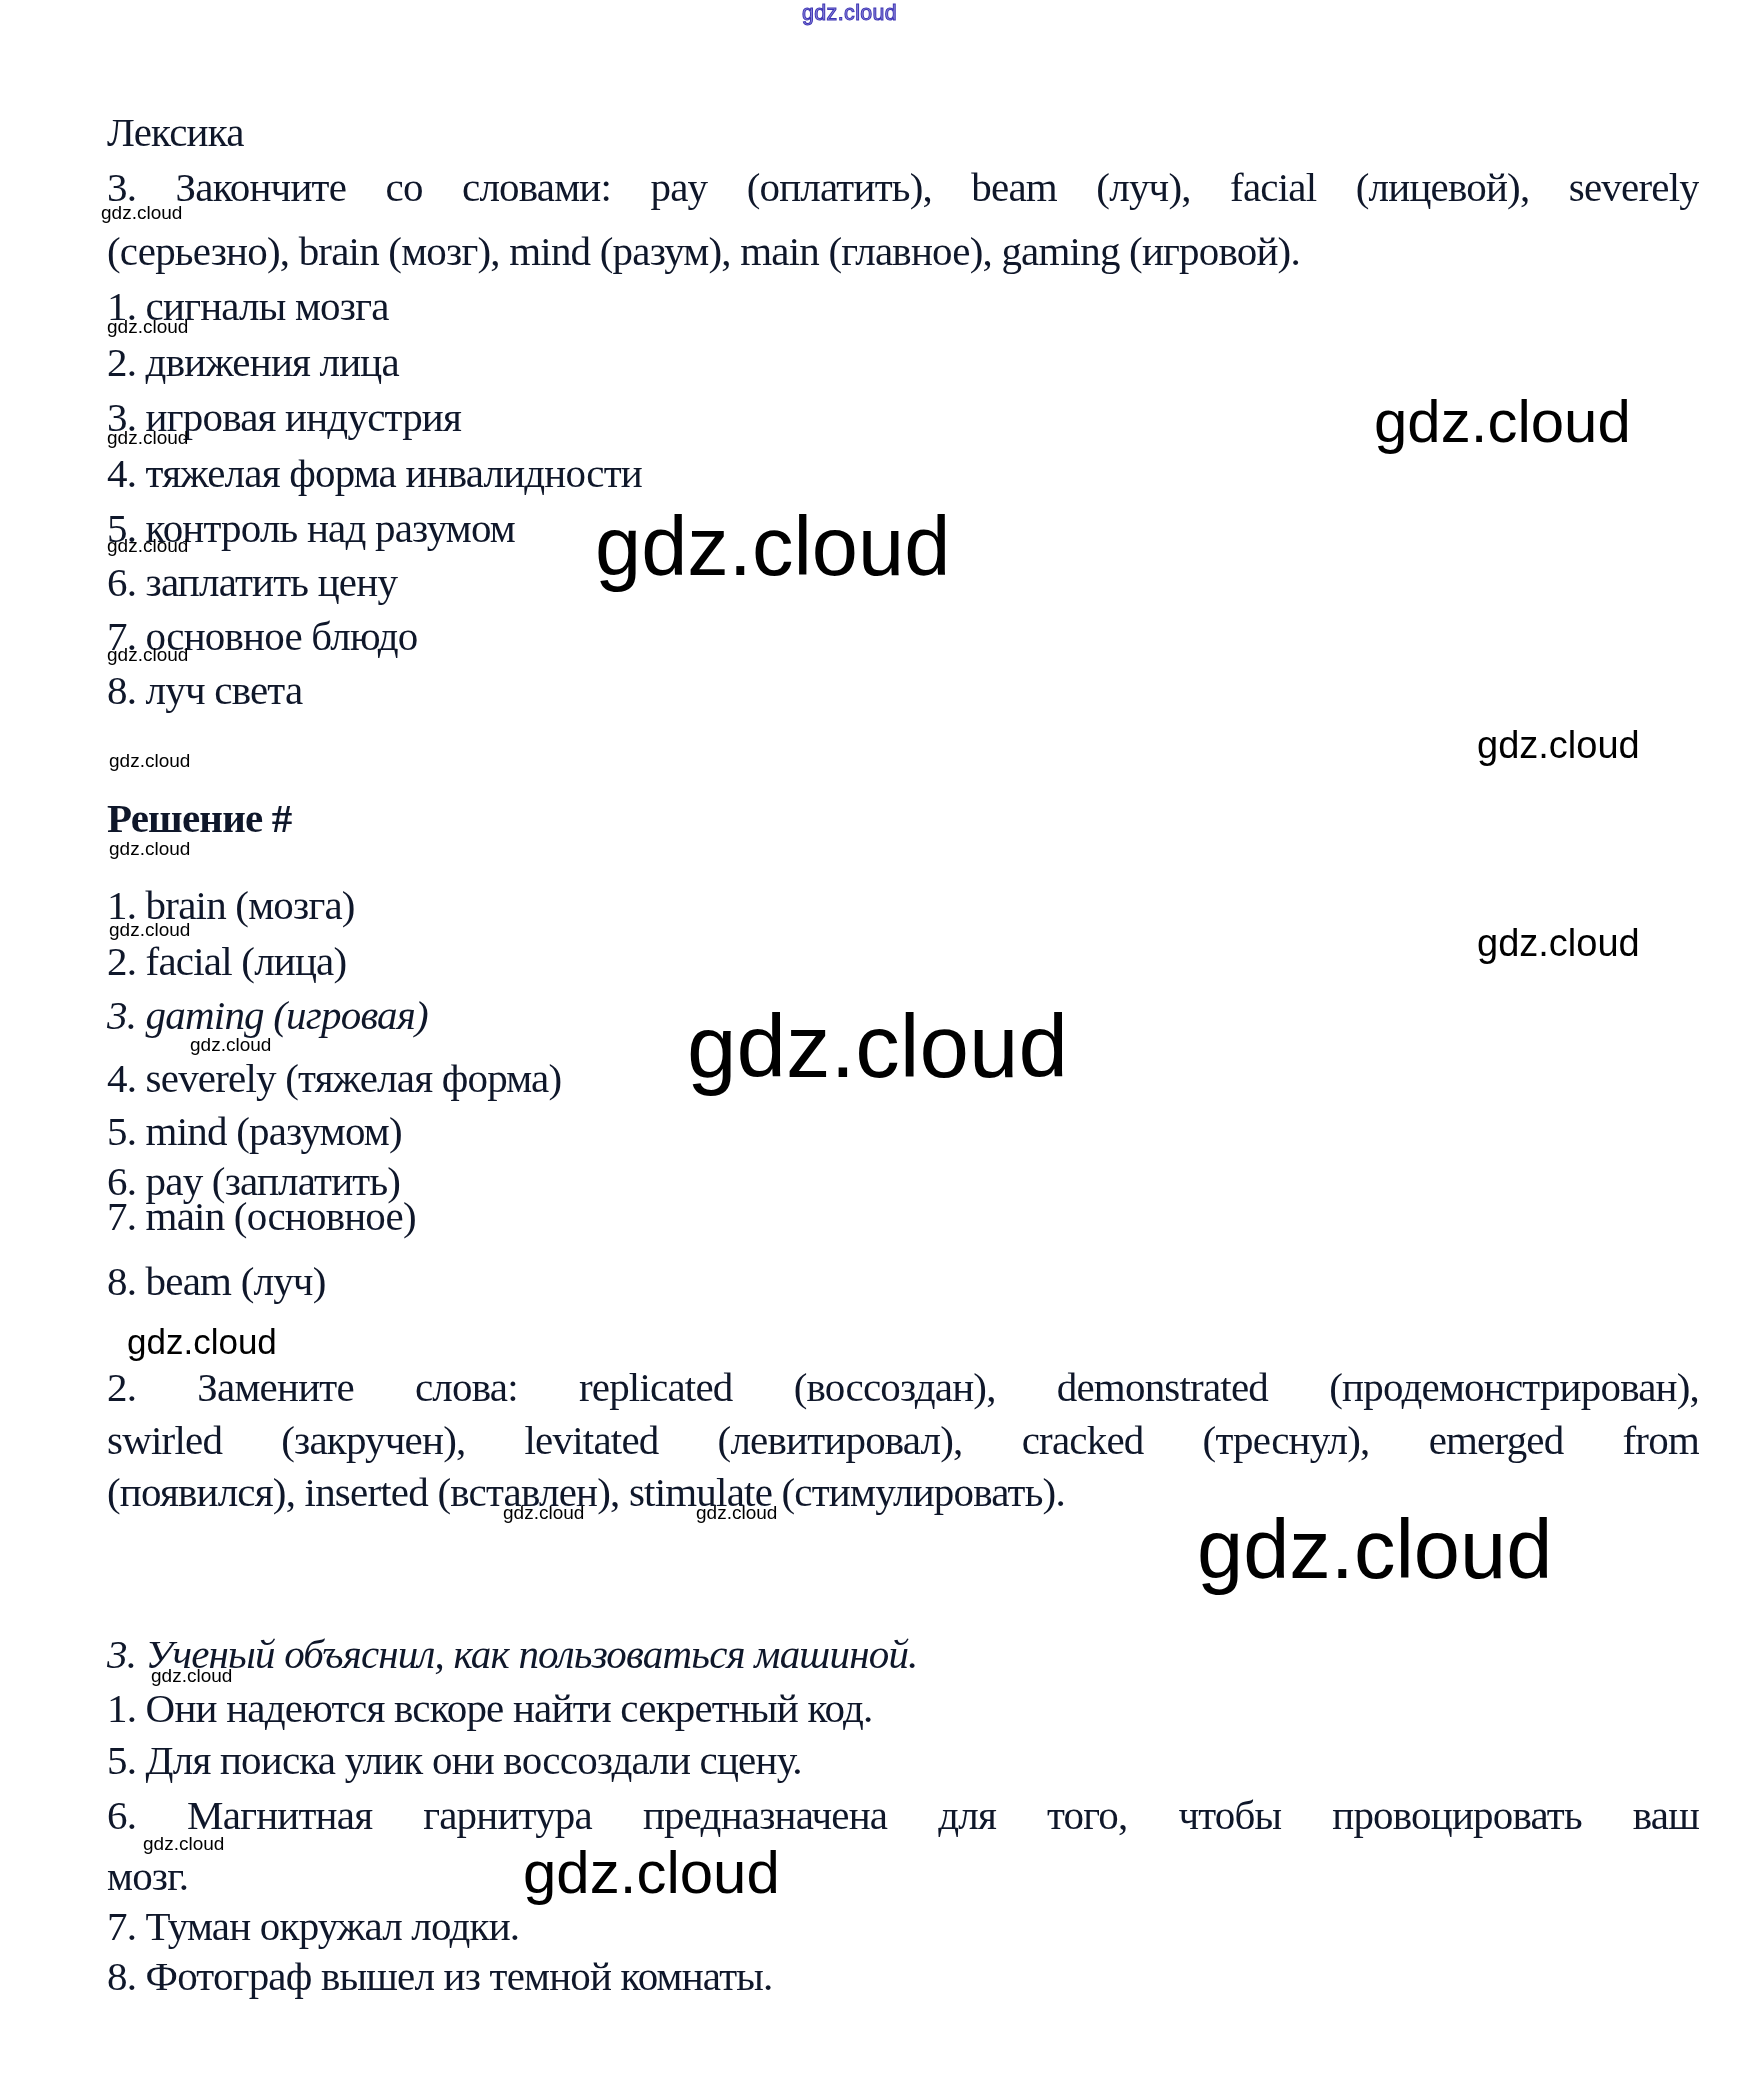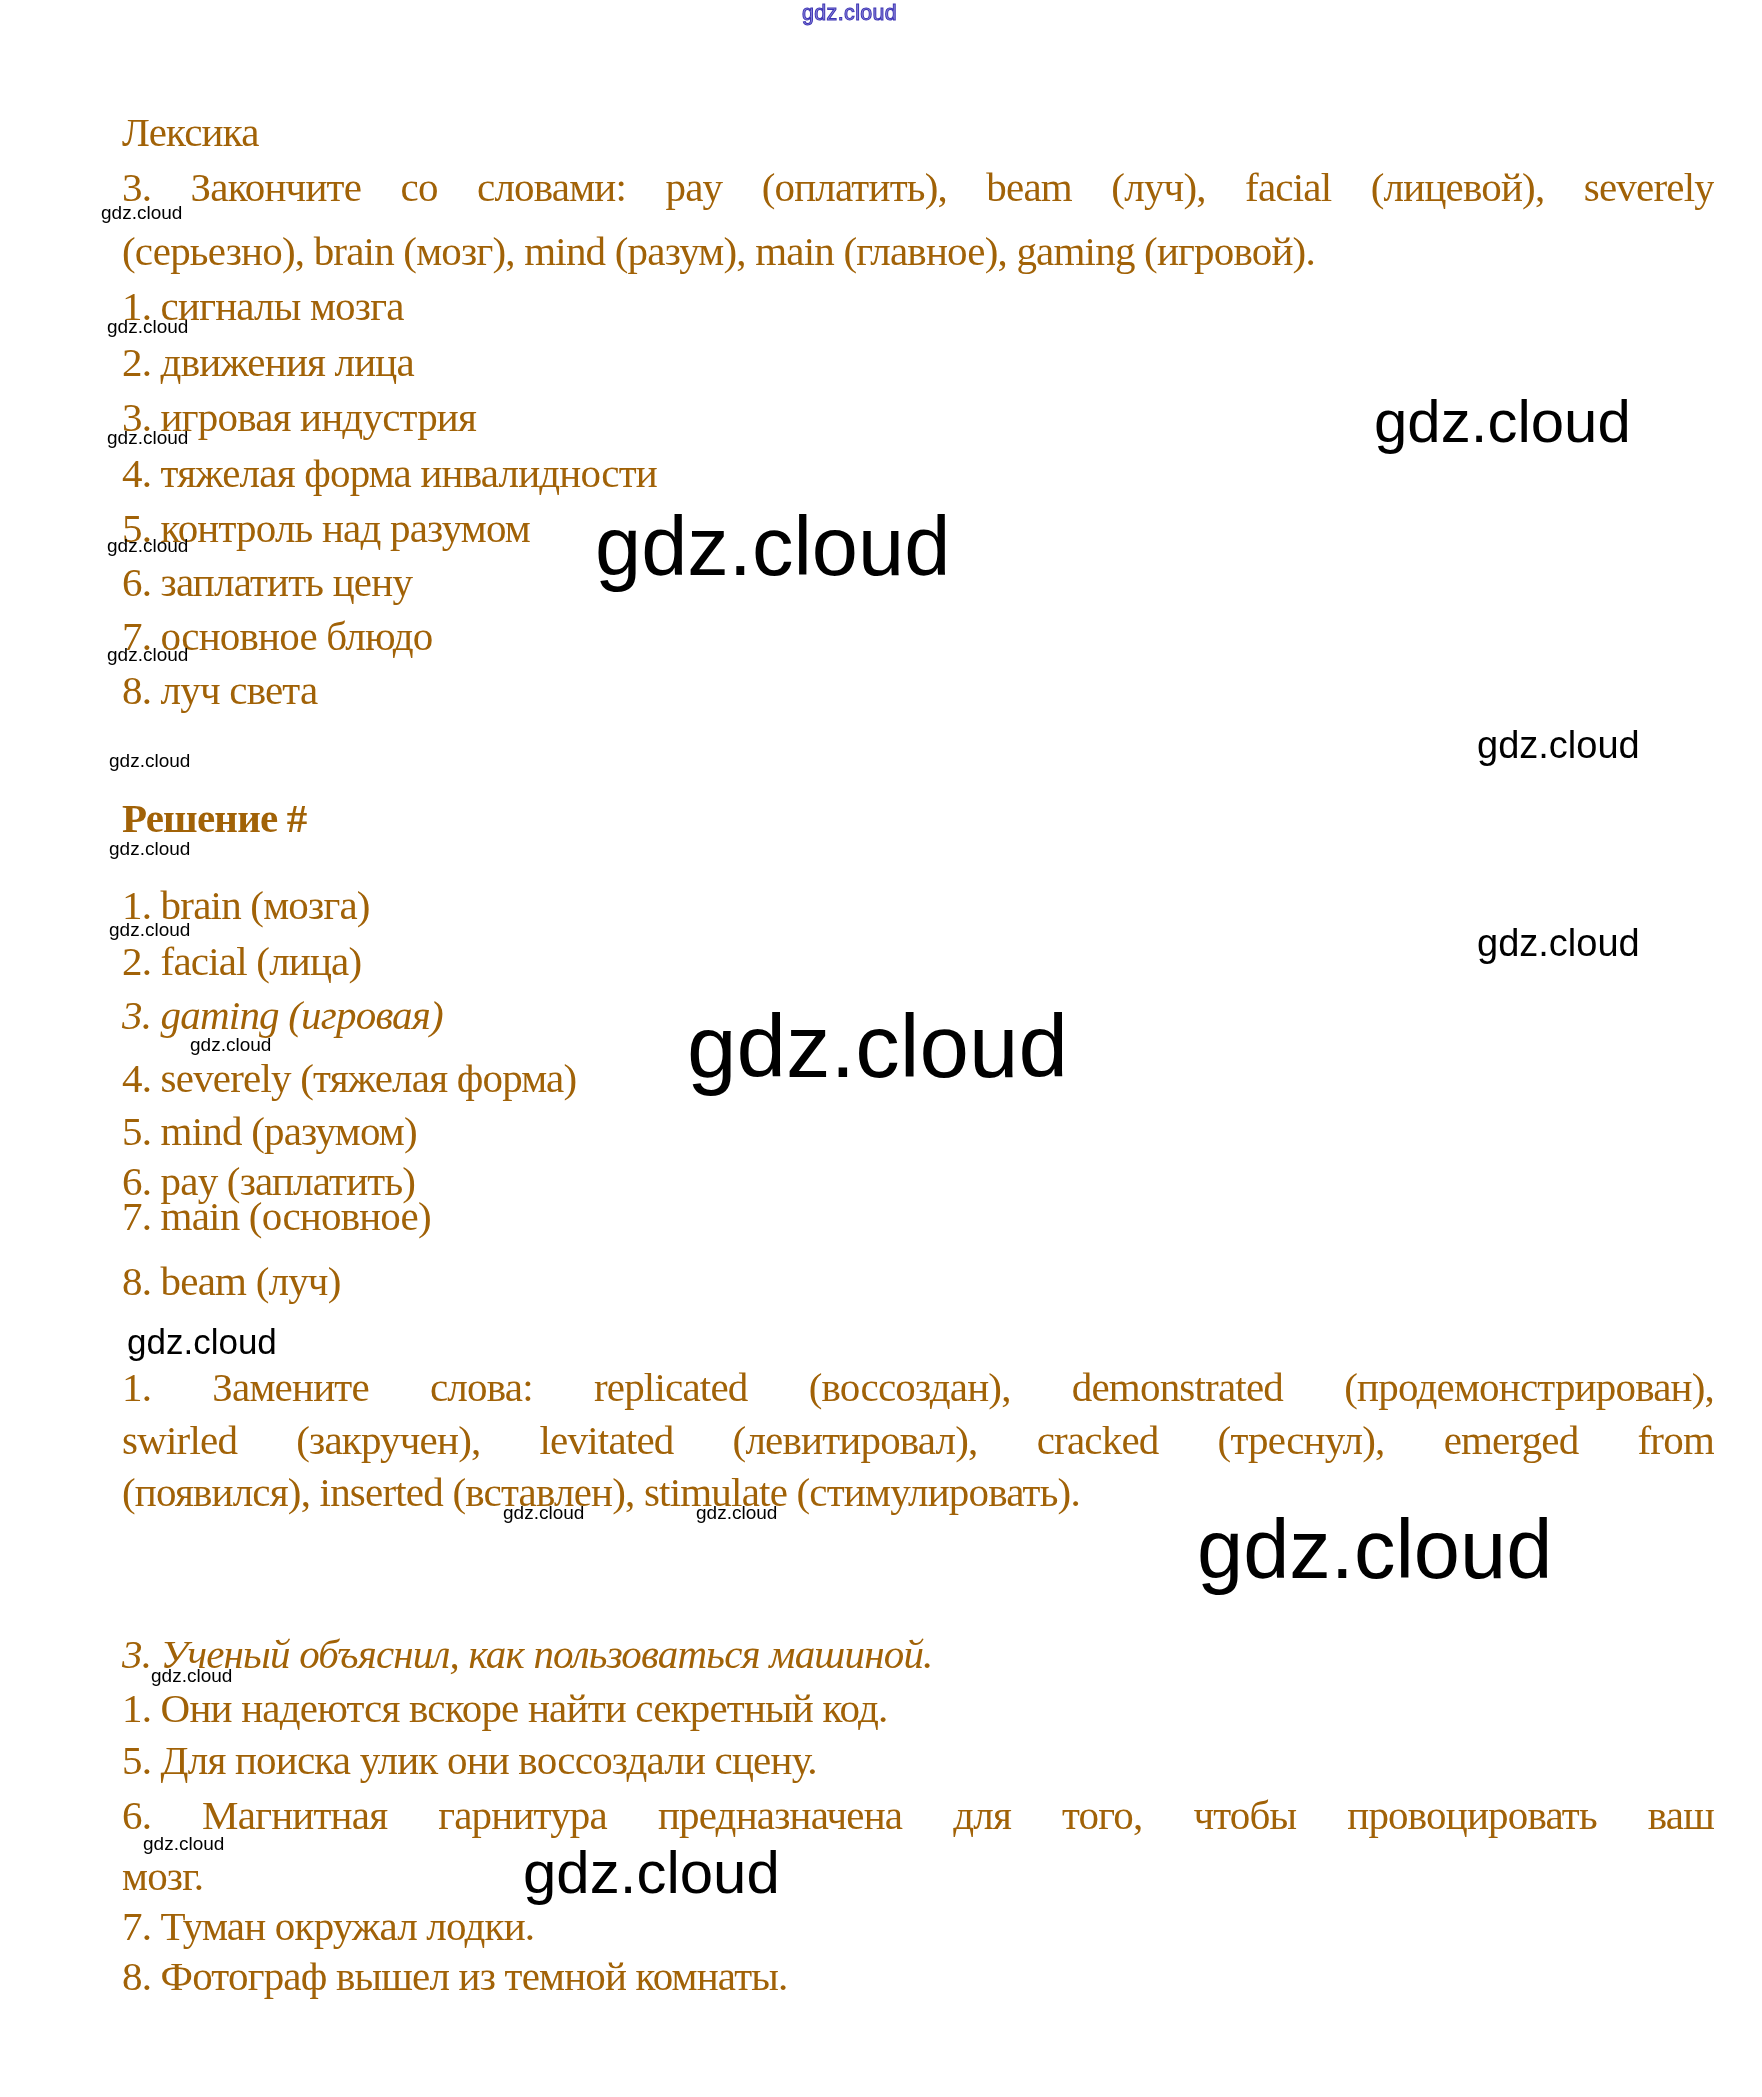--- a/index.html
+++ b/index.html
@@ -14,22 +14,21 @@
   }
   
   .bl {
     position: absolute;
     left: 107px;
     width: 1592px;
     font-size: 41px;
     line-height: 49px;
     letter-spacing: -0.8px;
     white-space: nowrap;
-    color: #a16207;
-    margin-left: 15px;
+    color: #0f172a;
   }
   .bl.just {
     white-space: normal;
     text-align: justify;
     overflow: hidden;
     max-height: 52px;
   }
   .bl.just::after { content: ""; display: inline-block; width: 100%; height: 0; }
   .bl.bold { font-weight: bold; }
 
@@ -95,21 +94,21 @@
   <div class="bl" style="top:991px;font-style:italic;">3. gaming (игровая)</div>
   <div class="wm wm-sm" style="left:190px; top:1035px;">gdz.cloud</div>
   <div class="bl" style="top:1054px;">4. severely (тяжелая форма)</div>
   <div class="wm wm-big112" style="left:687px; top:1000px;">gdz.cloud</div>
   <div class="bl" style="top:1107px;">5. mind (разумом)</div>
   <div class="bl" style="top:1157px;">6. pay (заплатить)</div>
   <div class="bl" style="top:1192px;">7. main (основное)</div>
   <div class="bl" style="top:1257px;">8. beam (луч)</div>
 
   <div class="wm wm-md44" style="left:127px; top:1324px;">gdz.cloud</div>
-  <div class="bl just" style="top:1363px;">1. Замените слова: replicated (воссоздан), demonstrated (продемонстрирован),</div>
+  <div class="bl just" style="top:1363px;">2. Замените слова: replicated (воссоздан), demonstrated (продемонстрирован),</div>
   <div class="bl just" style="top:1416px;">swirled (закручен), levitated (левитировал), cracked (треснул), emerged from</div>
   <div class="bl" style="top:1468px;">(появился), inserted (вставлен), stimulate (стимулировать).</div>
 
   <div class="wm wm-sm" style="left:503px; top:1503px;">gdz.cloud</div>
   <div class="wm wm-sm" style="left:696px; top:1503px;">gdz.cloud</div>
   <div class="wm wm-big105" style="left:1197px; top:1506px;">gdz.cloud</div>
 
   <div class="bl" style="top:1630px;font-style:italic;">3. Ученый объяснил, как пользоваться машиной.</div>
   <div class="wm wm-sm" style="left:151px; top:1666px;">gdz.cloud</div>
   <div class="bl" style="top:1684px;">1. Они надеются вскоре найти секретный код.</div>

